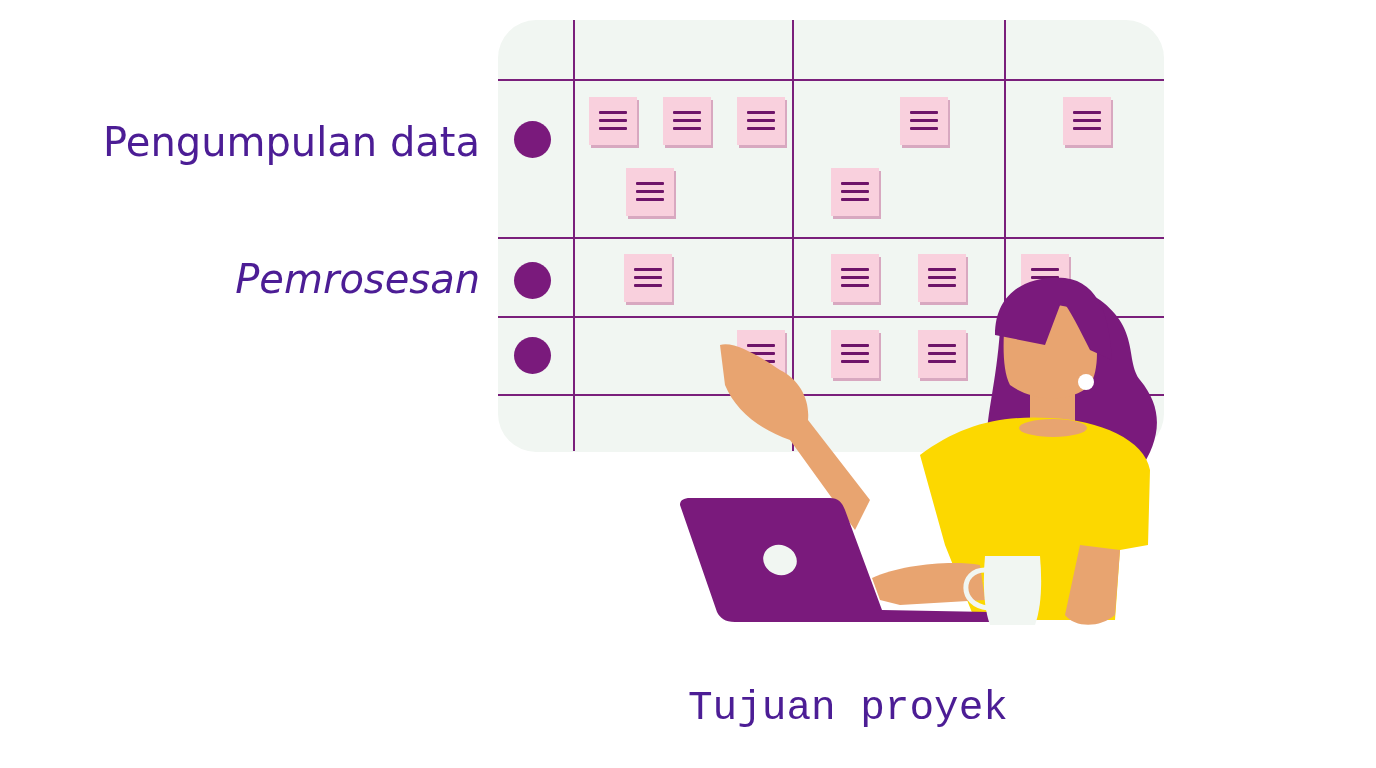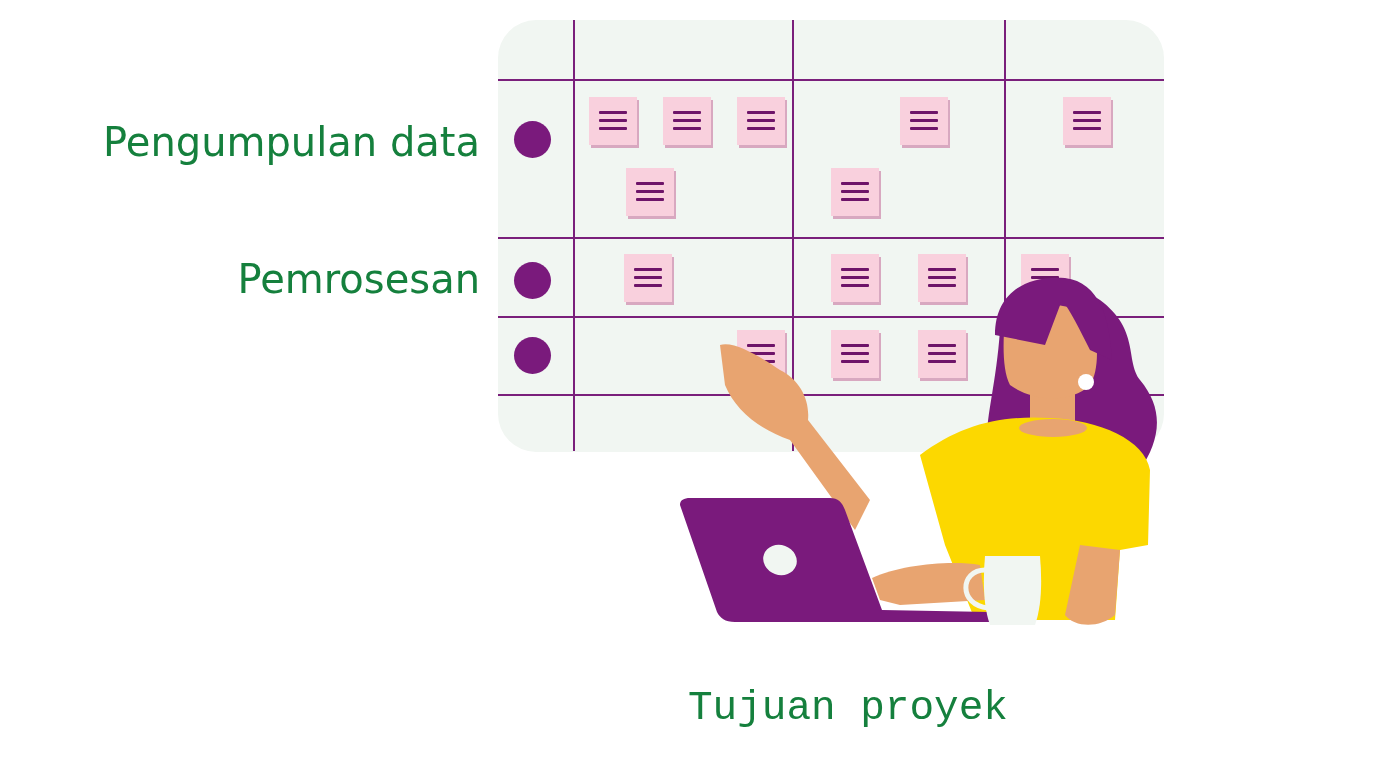--- a/index.html
+++ b/index.html
@@ -1,20 +1,20 @@
 <!DOCTYPE html>
 <html><head>
 <meta charset="utf-8">
 <style>
   html, body { margin:0; padding:0; }
   body { width:1376px; height:768px; background:#ffffff; position:relative; overflow:hidden;
          font-family:"DejaVu Sans", sans-serif; }
-  .label { position:absolute; color:#15803d; font-size:40px; line-height:1; white-space:nowrap; }
+  .label { position:absolute; color:#4c1d95; font-size:40px; line-height:1; white-space:nowrap; }
   #lbl-row1 { right:896px; top:122px; }
-  #lbl-row2 { right:896px; top:259px; }
+  #lbl-row2 { right:896px; top:259px;font-style:italic; }
   #caption { left:688px; top:688px; font-size:41px;font-family:Liberation Mono, monospace; }
   #board { position:absolute; left:498px; top:20px; width:666px; height:432px;
            background:#f1f6f2; border-radius:38px; overflow:hidden; }
   .vline { position:absolute; top:0; width:2px; height:431px; background:#7a1f7b; }
   .hline { position:absolute; left:0; width:666px; height:2px; background:#7a1f7b; }
   .dot { position:absolute; width:37px; height:37px; border-radius:50%; background:#7a1a7c; }
   .note { position:absolute; width:48px; height:48px; background:#f9d0dd;
           box-shadow:2px 3px 0 #d8a8c0; }
   .note i { position:absolute; left:10px; width:28px; height:3px; background:#6e1469; border-radius:1px; }
   .note i:nth-child(1){ top:14px; } .note i:nth-child(2){ top:22px; } .note i:nth-child(3){ top:30px; }

